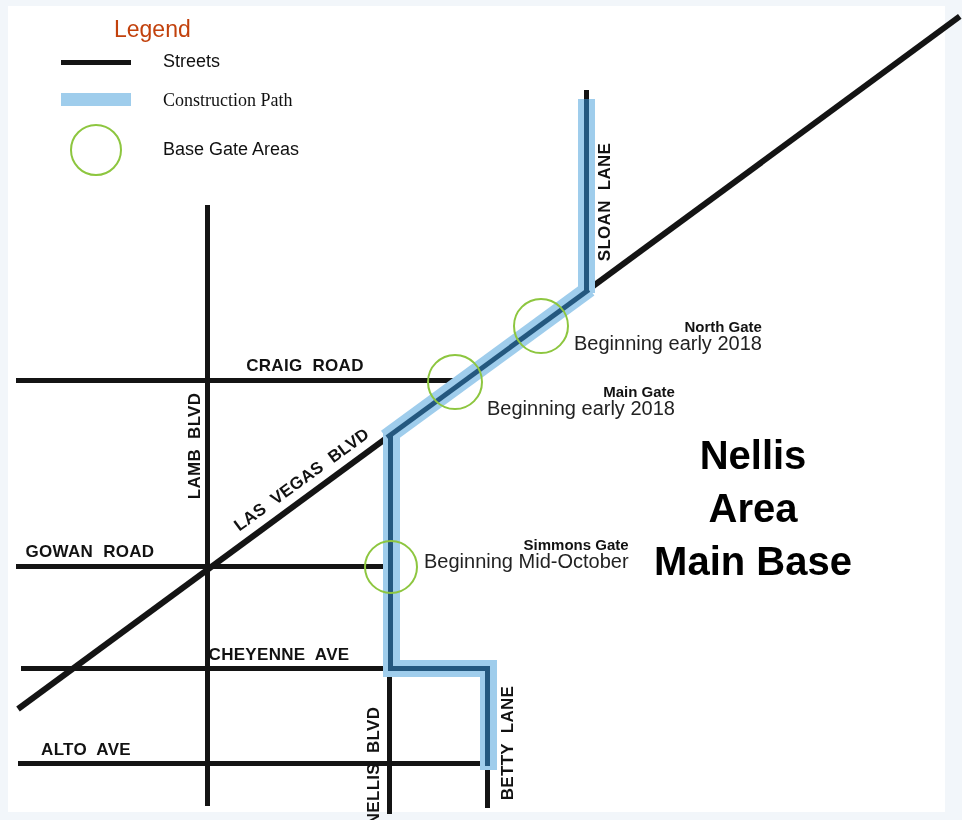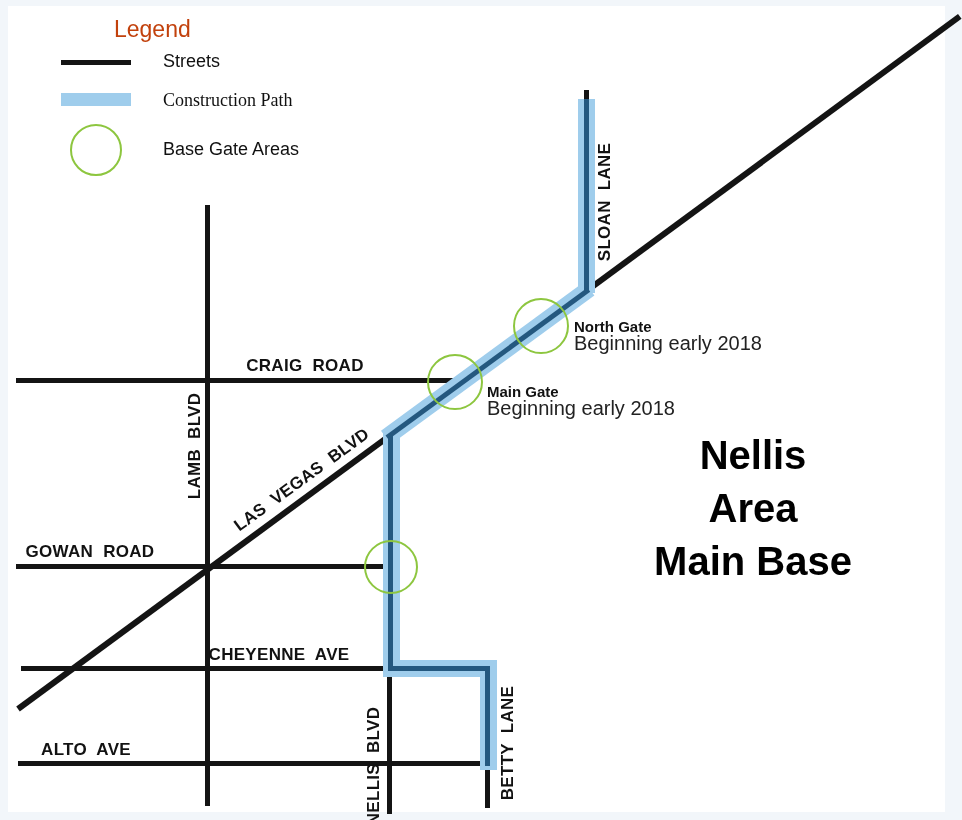--- a/index.html
+++ b/index.html
@@ -28,21 +28,21 @@
   }
   .rot{transform-origin:0 50%;}
   
   .street-label{
     position:absolute;z-index:5;color:#121212;
     font-weight:bold;font-size:17px;letter-spacing:.3px;word-spacing:5px;
     white-space:nowrap;transform:translate(-50%,-50%);
   }
   .street-label.v{transform:translate(-50%,-50%) rotate(-90deg);}
   .street-label.diag{transform:translate(-50%,-50%) rotate(-36deg);}
-  .gate-label{position:absolute;z-index:5;white-space:nowrap;}
+  .gate-label{position:absolute;z-index:5;white-space:nowrap;text-align:right;}
   .gate-name{font-weight:bold;font-size:15px;color:#121212;line-height:17px;}
   .gate-sched{font-size:20px;color:#222;line-height:17px;}
   #legend-title{
     position:absolute;left:90px;top:10px;font-size:23px;color:#c2410c;z-index:5;margin-left:16px;
   }
   .legend-label{
     position:absolute;left:155px;font-size:18px;color:#111;z-index:5;white-space:nowrap;
   }
   #map-title{
     position:absolute;left:745px;top:423px;transform:translateX(-50%);
@@ -101,20 +101,24 @@
     <div class="street-label diag" style="left:294px;top:474px;">LAS VEGAS BLVD</div>
 
     <div class="gate-label" style="left:566px;top:312px;">
       <div class="gate-name">North Gate</div>
       <div class="gate-sched">Beginning early 2018</div>
     </div>
     <div class="gate-label" style="left:479px;top:377px;">
       <div class="gate-name">Main Gate</div>
       <div class="gate-sched">Beginning early 2018</div>
     </div>
+    <div class="gate-label" style="left:416px;top:530px;">
+      <div class="gate-name">Simmons Gate</div>
+      <div class="gate-sched">Beginning Mid-October</div>
+    </div>
 
     <div id="map-title">
       <div>Nellis</div>
       <div>Area</div>
       <div>Main Base</div>
     </div>
 
   </div>
 </div>
 

